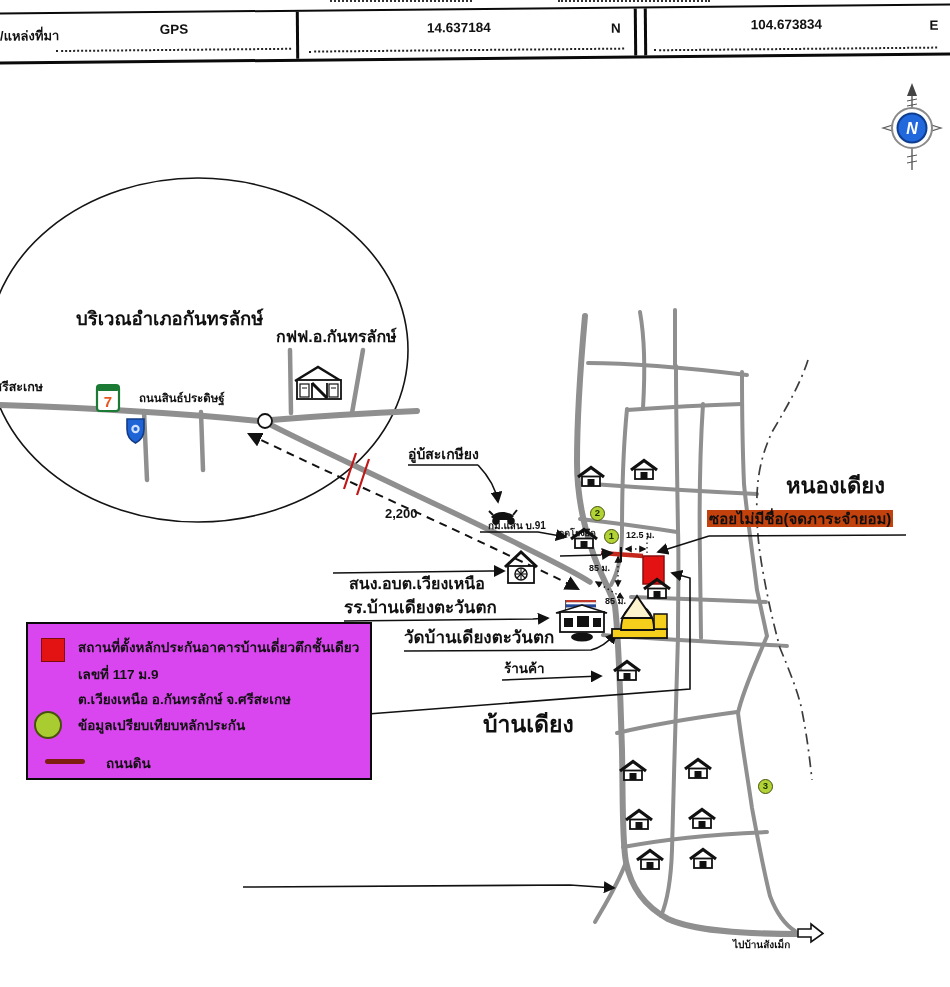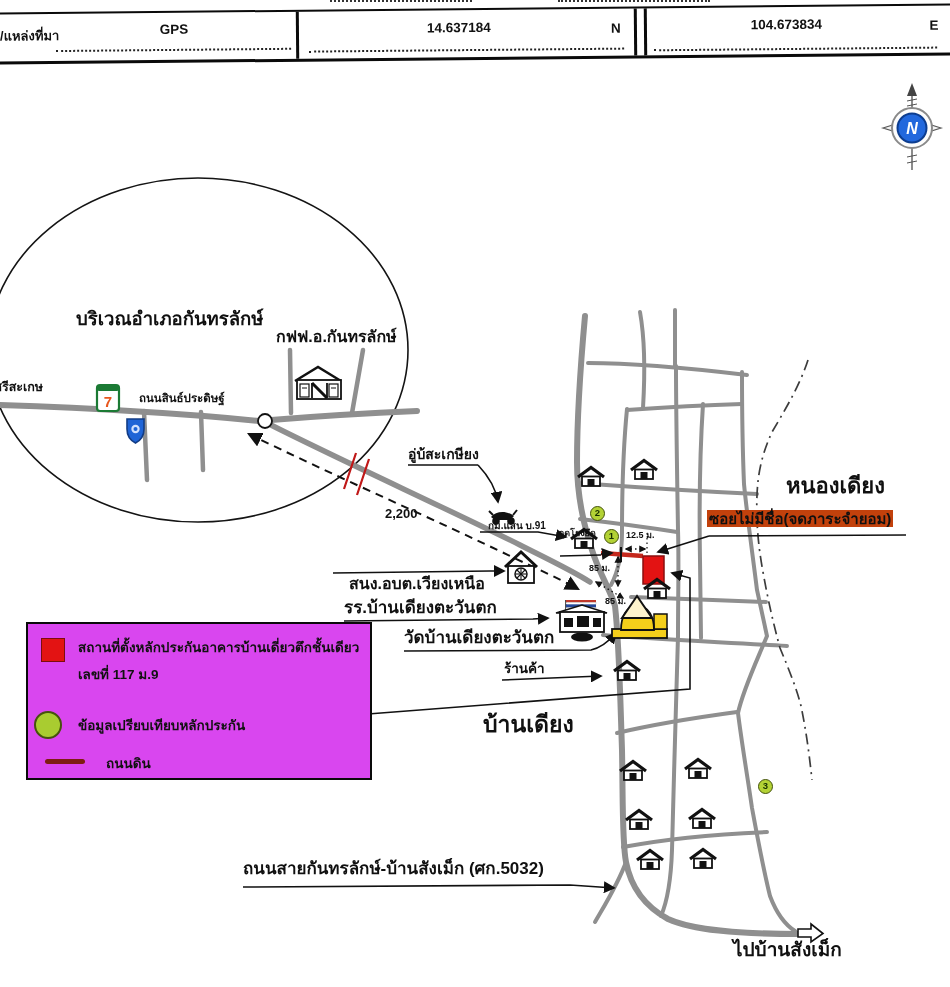--- a/index.html
+++ b/index.html
@@ -253,30 +253,30 @@
   <div class="lbl" style="left:504px;top:661px;font-size:13.5px;">ร้านค้า</div>
 
   <div class="lbl" style="left:786px;top:473px;font-size:22px;text-align:right;">หนองเดียง</div>
   <div class="lbl wbg" style="left:707px;top:510px;font-size:15px;">ซอยไม่มีชื่อ(จดภาระจำยอม)</div>
   <div class="lbl" style="left:483px;top:711px;font-size:23px;">บ้านเดียง</div>
 
   <div class="lbl" style="left:626px;top:530px;font-size:9px;">12.5 ม.</div>
   <div class="lbl" style="left:589px;top:563px;font-size:9px;">85 ม.</div>
   <div class="lbl" style="left:605px;top:596px;font-size:9px;">85 ม.</div>
 
-  <div class="lbl" style="left:243px;top:859px;font-size:17px;">ถนนสายกันทรลักษ์-บ้านสังเม็ก (ศก.5032)</div>
-  <div class="lbl" style="left:733px;top:939px;font-size:19px;">ไปบ้านสังเม็ก</div>
+  <div class="lbl" style="left:733px;top:939px;font-size:10px;">ไปบ้านสังเม็ก</div>
 
   <div class="marker" style="left:590px;top:506px;">2</div>
   <div class="marker" style="left:604px;top:529px;">1</div>
   <div class="marker" style="left:758px;top:779px;">3</div>
 
   <div id="legendbox">
     <div id="lg-red"></div>
     <div class="lg" style="left:50px;top:12px;">สถานที่ตั้งหลักประกันอาคารบ้านเดี่ยวตึกชั้นเดียว</div>
     <div class="lg" style="left:50px;top:39px;">เลขที่ 117 ม.9</div>
+    <div class="lg" style="left:50px;top:64px;">ต.เวียงเหนือ อ.กันทรลักษ์ จ.ศรีสะเกษ</div>
     <div id="lg-green"></div>
     <div class="lg" style="left:50px;top:90px;">ข้อมูลเปรียบเทียบหลักประกัน</div>
     <div id="lg-dirt"></div>
     <div class="lg" style="left:78px;top:128px;">ถนนดิน</div>
   </div>
 
 </div>
 
 </body></html>

